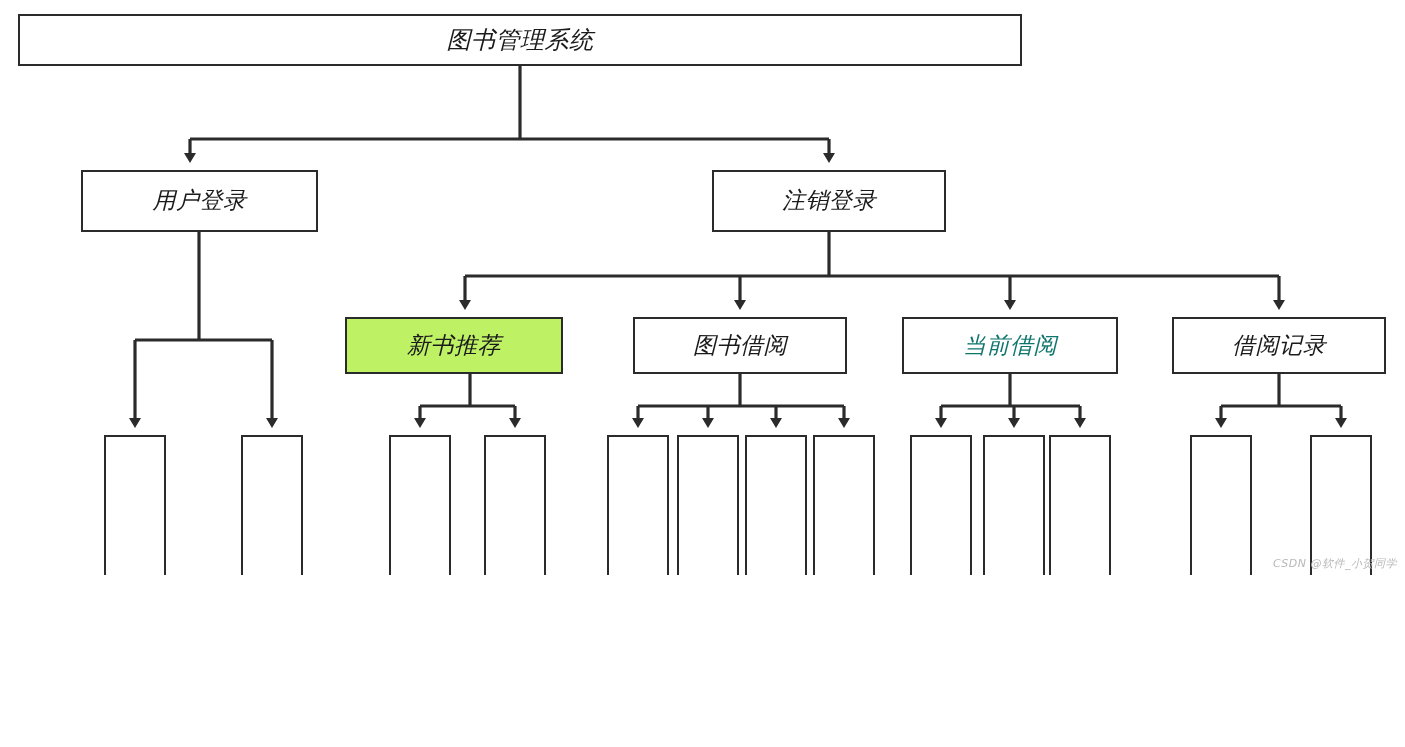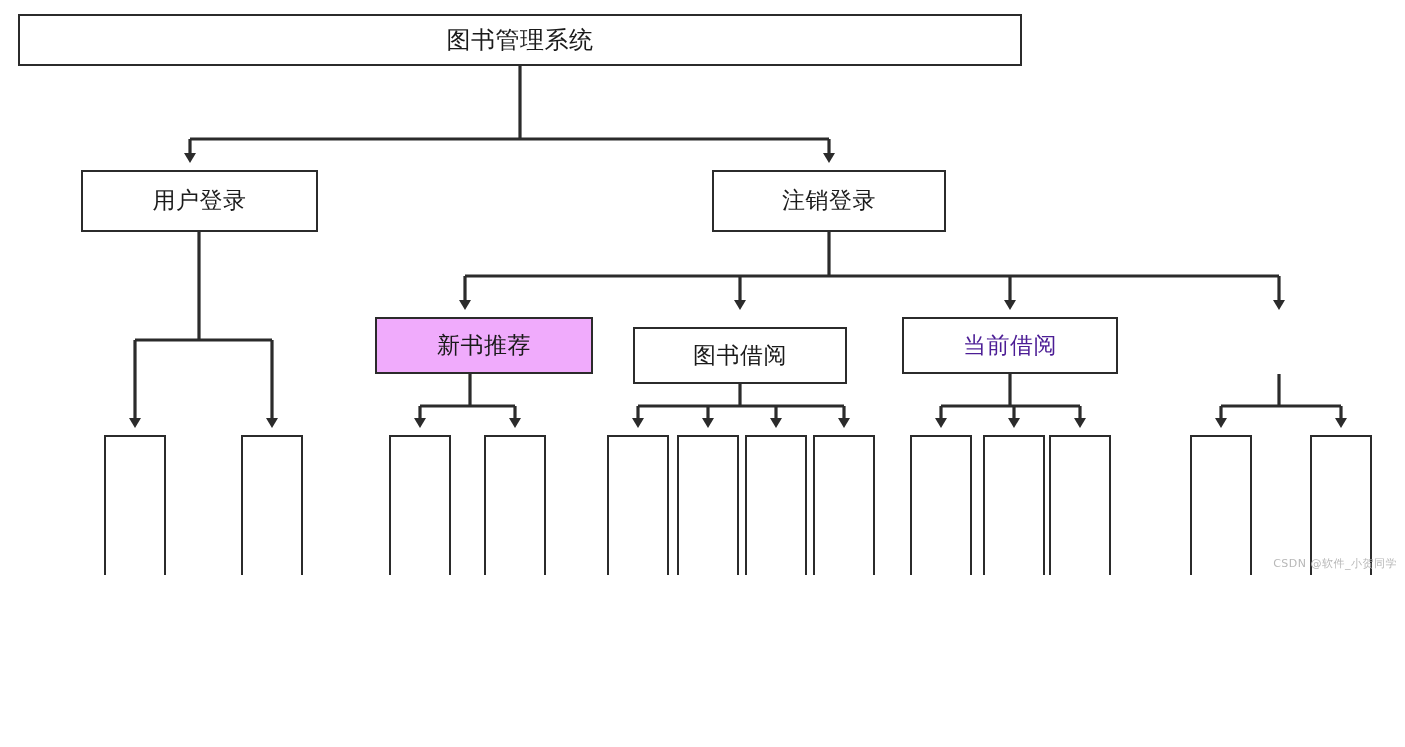--- a/index.html
+++ b/index.html
@@ -10,20 +10,21 @@
   }
   body {
     font-family: "DejaVu Sans", "Liberation Sans", sans-serif;
   }
   #canvas {
     position: relative;
     width: 1405px;
     height: 575px;
     background: #ffffff;
     overflow: hidden;
+    font-style: italic;
   }
   #edges {
     position: absolute;
     left: 0;
     top: 0;
     width: 1405px;
     height: 747px;
     pointer-events: none;
   }
   .node {
@@ -141,28 +142,31 @@
     <span class="label">图书管理系统</span>
   </div>
 
   <div class="node horiz" style="left: 81px; top: 170px; width: 237px; height: 62px; background: rgb(255, 255, 255); border-color: rgb(43, 43, 43); color: rgb(26, 26, 26);">
     <span class="label">用户登录</span>
   </div>
   <div class="node horiz" style="left: 712px; top: 170px; width: 234px; height: 62px; background: rgb(255, 255, 255); border-color: rgb(43, 43, 43); color: rgb(26, 26, 26);">
     <span class="label">注销登录</span>
   </div>
 
-  <div class="node horiz" style="left: 375px; top: 317px; width: 218px; height: 57px; background: #f0abfc; border-color: rgb(43, 43, 43); color: rgb(26, 26, 26);">
+  <div class="node horiz" style="left: 345px; top: 317px; width: 218px; height: 57px; background: #bef264; border-color: rgb(43, 43, 43); color: rgb(26, 26, 26);">
     <span class="label">新书推荐</span>
   </div>
-  <div class="node horiz" style="left: 633px; top: 317px; width: 214px; height: 57px; background: rgb(255, 255, 255); border-color: rgb(43, 43, 43); color: rgb(26, 26, 26); margin-top: 10px;">
+  <div class="node horiz" style="left: 633px; top: 317px; width: 214px; height: 57px; background: rgb(255, 255, 255); border-color: rgb(43, 43, 43); color: rgb(26, 26, 26);">
     <span class="label">图书借阅</span>
   </div>
-  <div class="node horiz" style="left: 902px; top: 317px; width: 216px; height: 57px; background: rgb(255, 255, 255); border-color: rgb(43, 43, 43); color: #4c1d95;">
+  <div class="node horiz" style="left: 902px; top: 317px; width: 216px; height: 57px; background: rgb(255, 255, 255); border-color: rgb(43, 43, 43); color: #0f766e;">
     <span class="label">当前借阅</span>
+  </div>
+  <div class="node horiz" style="left: 1172px; top: 317px; width: 214px; height: 57px; background: rgb(255, 255, 255); border-color: rgb(43, 43, 43); color: rgb(26, 26, 26);">
+    <span class="label">借阅记录</span>
   </div>
 
   <div class="node vert" style="left: 104px; top: 435px; width: 62px; height: 303px; background: rgb(255, 255, 255); border-color: rgb(43, 43, 43); color: rgb(26, 26, 26);">
     <span class="label">用户登录</span>
   </div>
   <div class="node vert" style="left: 241px; top: 435px; width: 62px; height: 303px; background: rgb(255, 255, 255); border-color: rgb(43, 43, 43); color: rgb(26, 26, 26);">
     <span class="label">注销登录</span>
   </div>
   <div class="node vert" style="left: 389px; top: 435px; width: 62px; height: 303px; background: rgb(255, 255, 255); border-color: rgb(43, 43, 43); color: rgb(26, 26, 26);">
     <span class="label">查询图书</span>

